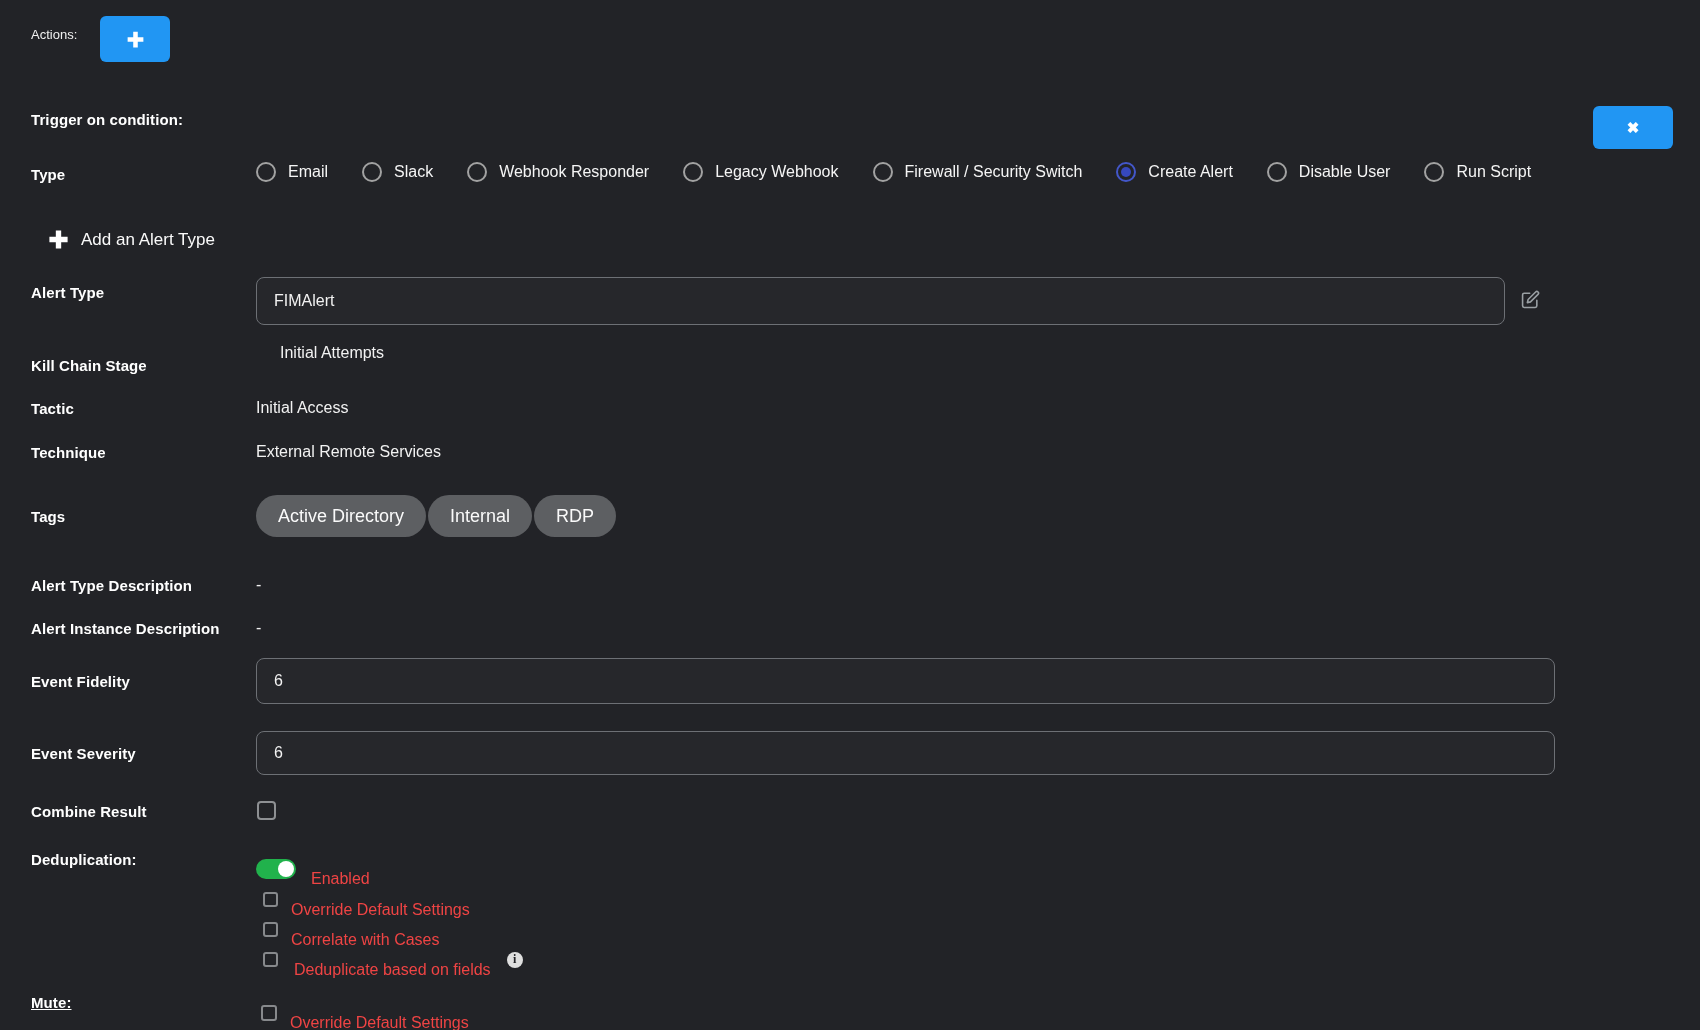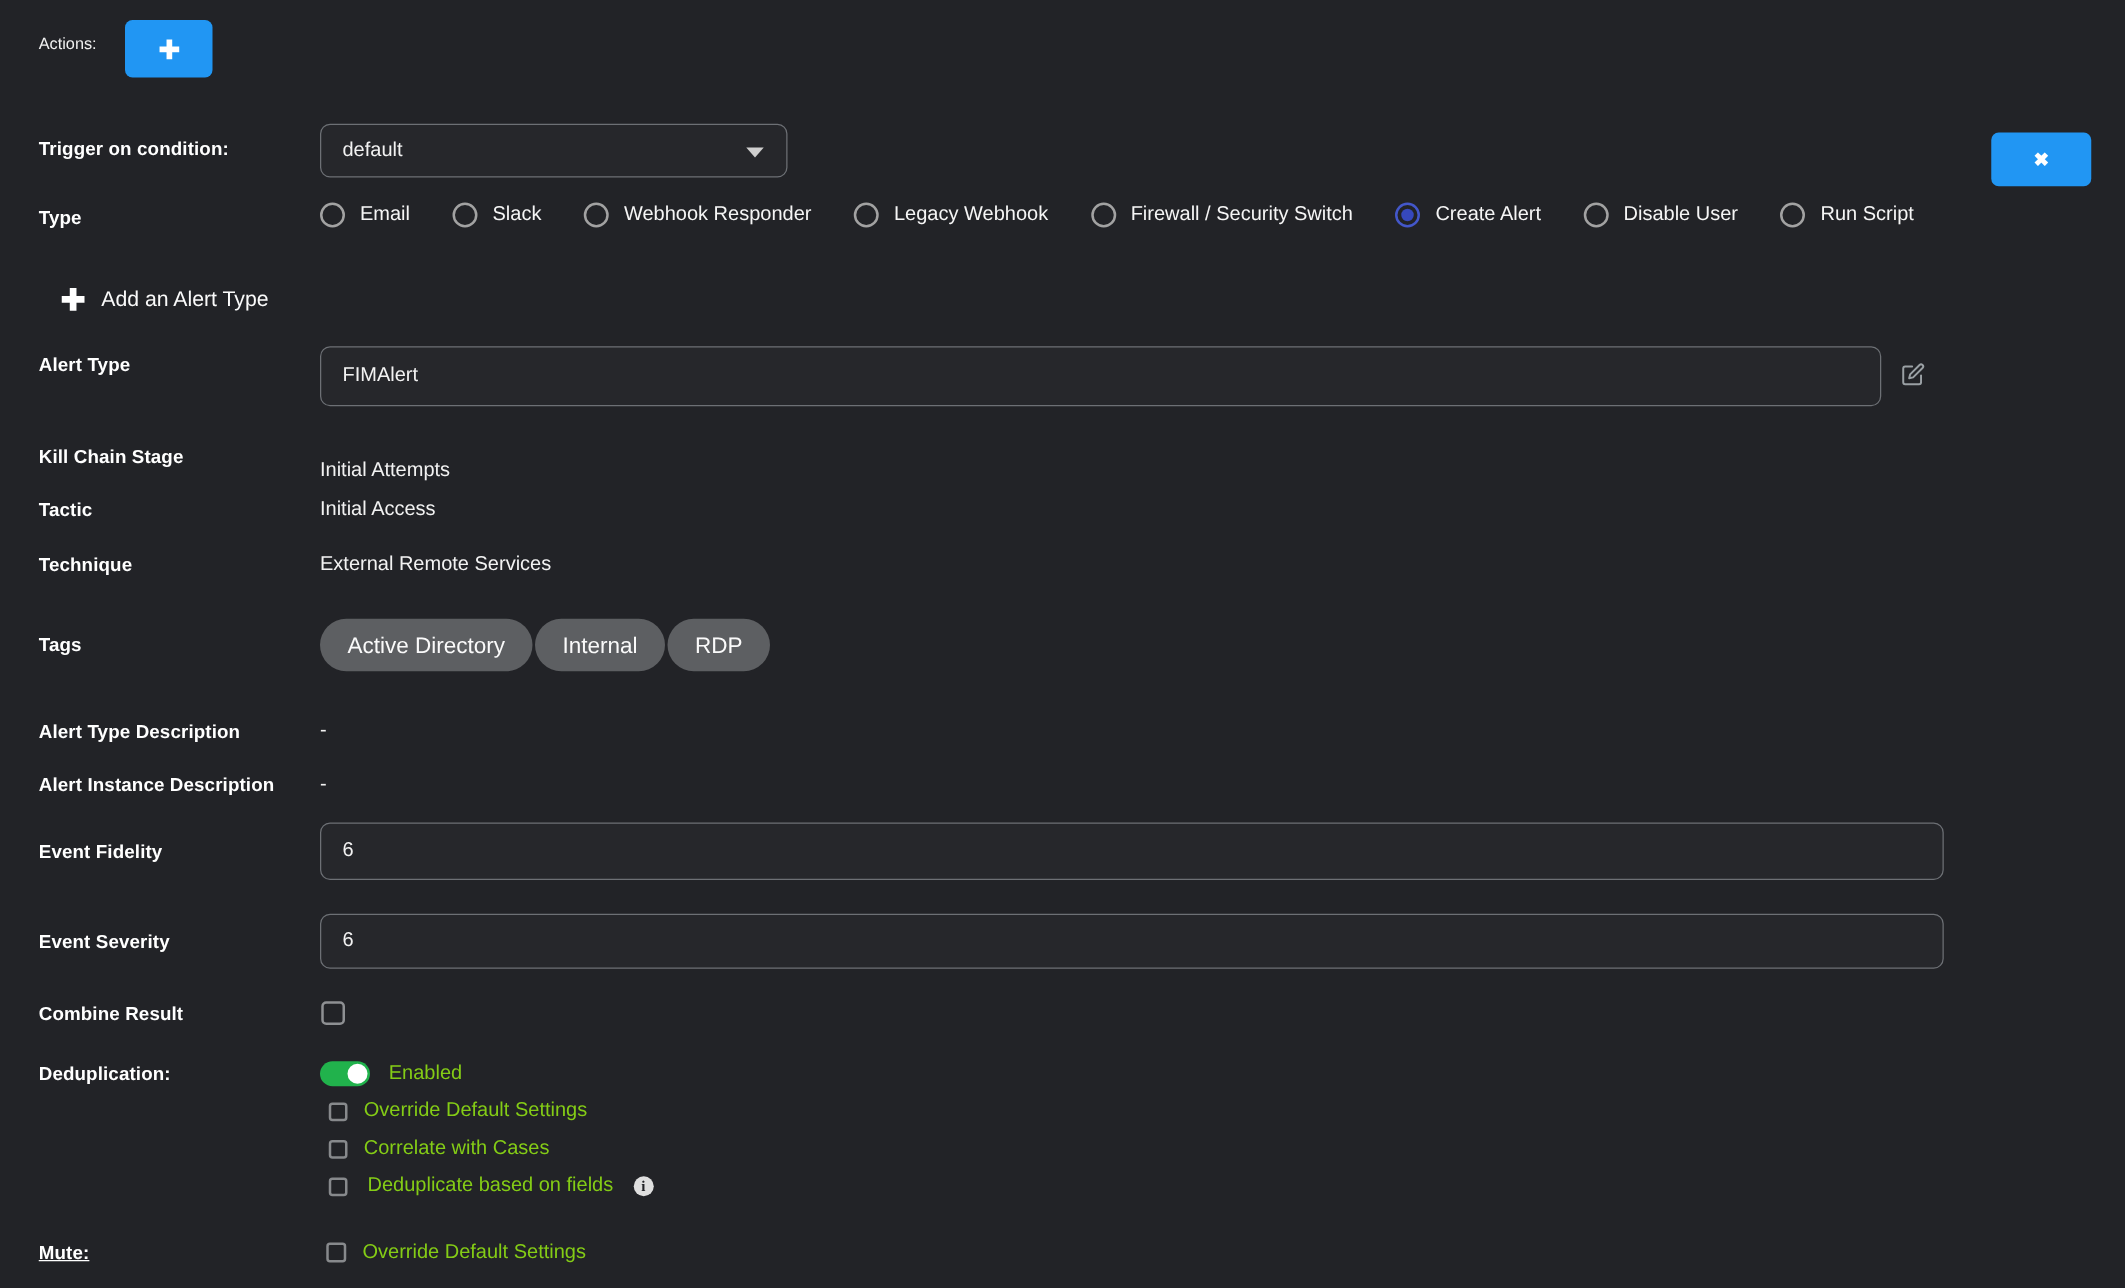--- a/index.html
+++ b/index.html
@@ -130,21 +130,21 @@
     border:2px solid #8e9093;
     border-radius:4px;
     background:transparent;
     display:inline-block;
     cursor:pointer;
     flex:0 0 auto;
   }
   .cb-lg { width:19px; height:19px; }
   .cb-sm { width:15px; height:15px; border-radius:3px; border-color:#87898c; }
   .cb-row { position:absolute; display:flex; align-items:center; gap:13px; }
-  .cb-row span.cb-text { font-size:16px; color:#84cc16; white-space:nowrap; }
+  .cb-row span.cb-text { font-size:16px; color:#ef4444; white-space:nowrap;margin-top:21px; }
   
   .toggle {
     position:relative;
     width:40px; height:20px;
     border-radius:10px;
     background:#21b24c;
     cursor:pointer;
     flex:0 0 auto;
   }
   .toggle::after {
@@ -178,24 +178,20 @@
   <div class="value-text" style="left:31px; top:27px; font-size:13px; color:#f0f0f0;">Actions:</div>
   <button class="btn-blue" style="left:100px; top:16px; width:70px; height:46px;">
     <span style="line-height:0;">
       <svg viewBox="0 0 24 24" width="21" height="21">
           <path d="M9.4 3h5.2v6.4H21v5.2h-6.4V21H9.4v-6.4H3V9.4h6.4z" fill="#ffffff"></path>
         </svg>
     </span>
   </button>
 
   <div class="flabel" style="top:111px;">Trigger on condition:</div>
-  <div class="select-box" style="top:99px; width:374px; height:43px;">
-    <span class="sel-text">default</span>
-    <span class="caret-down"></span>
-  </div>
   <button class="btn-blue" style="left:1593px; top:106px; width:80px; height:43px; font-size:15px; font-weight:700;">
     <span>✖</span>
   </button>
 
   <div class="flabel" style="top:166px;">Type</div>
   <div class="radio-row">
     <label class="radio-item">
       <span class="radio-circle"></span>
       <span class="radio-label">Email</span>
     </label>
@@ -241,21 +237,21 @@
   <div class="flabel" style="top:284px;">Alert Type</div>
   <input class="text-input" style="top: 277px; width: 1249px; height: 48px;" value="FIMAlert">
   <span class="edit-icon">
     <svg width="19" height="19" viewBox="0 0 24 24" fill="none" stroke="#9aa0a4" stroke-width="2" stroke-linecap="round" stroke-linejoin="round">
       <path d="M11 4H4a2 2 0 0 0-2 2v14a2 2 0 0 0 2 2h14a2 2 0 0 0 2-2v-7"></path>
       <path d="M18.5 2.5a2.121 2.121 0 0 1 3 3L12 15l-4 1 1-4 9.5-9.5z"></path>
     </svg>
   </span>
 
   <div class="flabel" style="top:357px;">Kill Chain Stage</div>
-  <div class="value-text" style="top:368px;">Initial Attempts</div>
+  <div class="value-text" style="top:344px;margin-left:24px;">Initial Attempts</div>
 
   <div class="flabel" style="top:400px;">Tactic</div>
   <div class="value-text" style="top:399px;">Initial Access</div>
 
   <div class="flabel" style="top:444px;">Technique</div>
   <div class="value-text" style="top:443px;">External Remote Services</div>
 
   <div class="flabel" style="top:508px;">Tags</div>
   <div class="tags-row">
     <div class="tag-pill">Active Directory</div>

